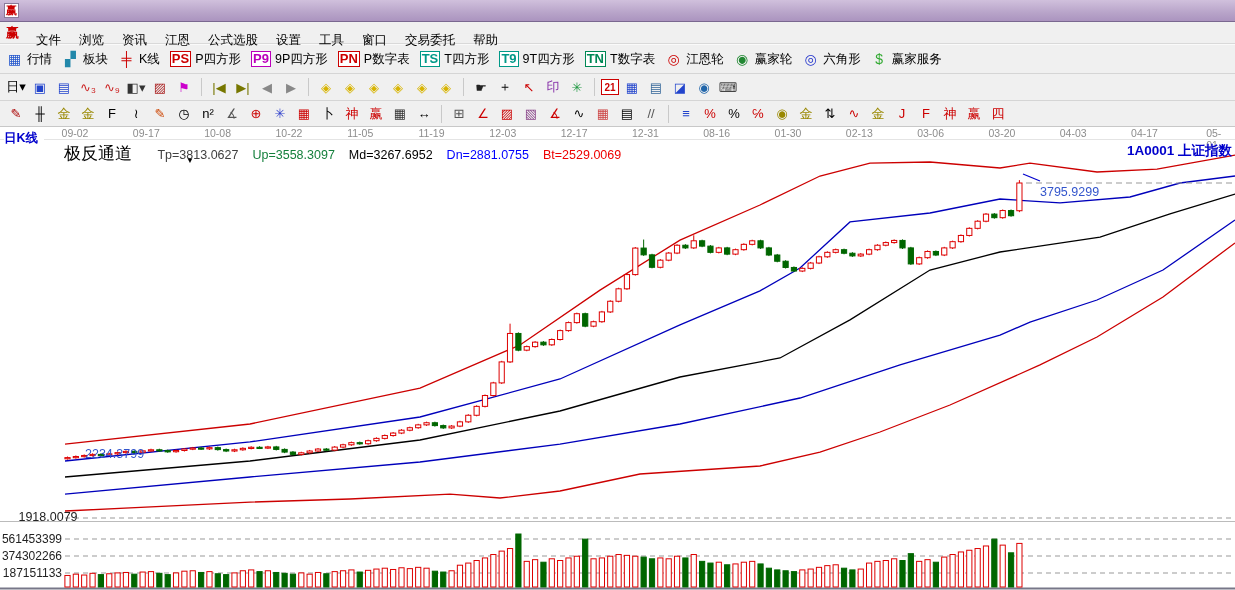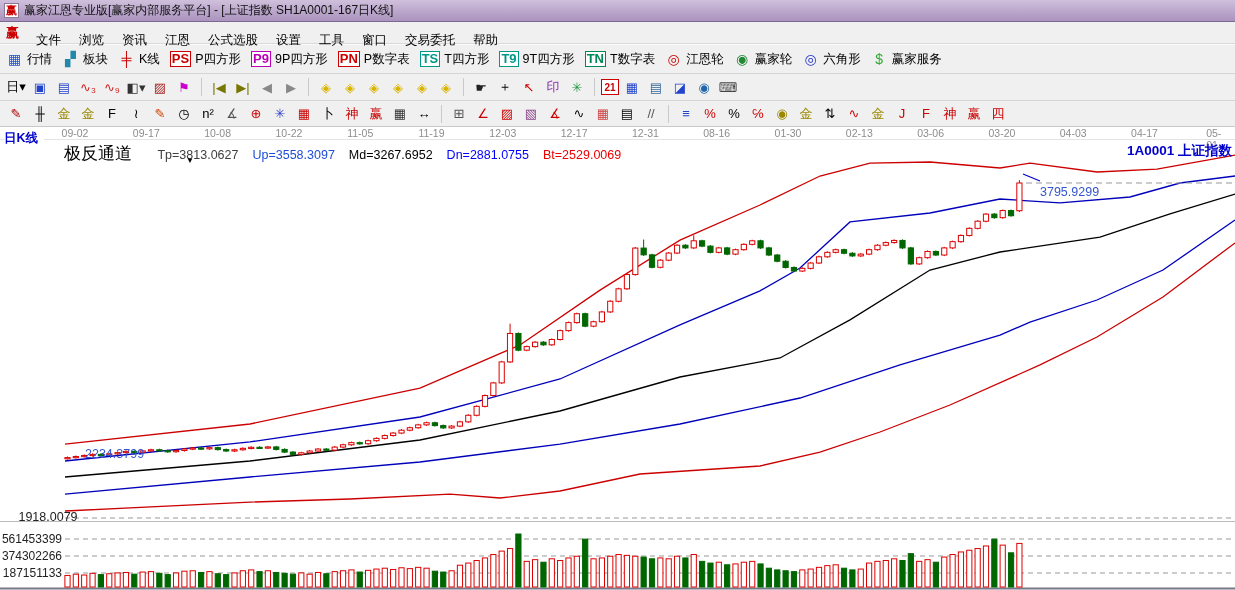--- a/index.html
+++ b/index.html
@@ -41,21 +41,20 @@
   .indarrow { position:absolute; left:186px; top:29px; font-size:8px; color:#000; }
   .symlabel { position:absolute; right:3px; top:15px; font-size:13.5px; font-weight:bold; color:#0000cc; }
   .pricelabel { position:absolute; font-size:12.5px; }
   svg { position:absolute; left:0; top:0; }
 </style>
 </head>
 <body>
 
 <div class="titlebar">
   <div class="logo">赢</div>
-  <div class="title">赢家江恩专业版[赢家内部服务平台] - [上证指数  SH1A0001-167日K线]</div>
 </div>
 
 <div class="menubar">
   <span class="mlogo">赢</span>
 
 <div class="mitem">文件</div>
     <div class="mitem">浏览</div>
     <div class="mitem">资讯</div>
     <div class="mitem">江恩</div>
     <div class="mitem">公式选股</div>
@@ -578,21 +577,21 @@
       <span class="dtick" style="left: 930.6px;">03-06</span>
       <span class="dtick" style="left: 1001.9px;">03-20</span>
       <span class="dtick" style="left: 1073.2px;">04-03</span>
       <span class="dtick" style="left: 1144.5px;">04-17</span>
       <span class="dtick" style="left: 1215.8px;">05-01</span>
     </div>
   <div class="klabel">日K线</div>
   <div class="inforow">
     <span class="ind">极反通道</span>
     
-  <span class="param" style="color: #404040;">Tp=3813.0627</span><span class="param" style="color: #1d4ed8;">Up=3558.3097</span><span class="param" style="color: rgb(0, 0, 0);">Md=3267.6952</span><span class="param" style="color: rgb(0, 0, 255);">Dn=2881.0755</span><span class="param" style="color: rgb(238, 0, 0);">Bt=2529.0069</span></div>
+  <span class="param" style="color: #404040;">Tp=3813.0627</span><span class="param" style="color: #15803d;">Up=3558.3097</span><span class="param" style="color: rgb(0, 0, 0);">Md=3267.6952</span><span class="param" style="color: rgb(0, 0, 255);">Dn=2881.0755</span><span class="param" style="color: rgb(238, 0, 0);">Bt=2529.0069</span></div>
   <div class="indarrow">▼</div>
   <div class="symlabel">1A0001  上证指数</div>
   <div class="pricelabel" style="left:1040px; top:58px; color:#3355cc;">3795.9299</div>
   <div class="pricelabel" style="left:85px; top:320px; color:#3355cc;">2234.3799</div>
   <div class="pricelabel" style="left:17px; top:383px; width:62px; text-align:center; color:#222;">1918.0079</div>
 
 <div class="pricelabel" style="left: 0px; width: 62px; text-align: right; color: rgb(34, 34, 34); font-size: 12px; top: 405px;">561453399</div>
     <div class="pricelabel" style="left: 0px; width: 62px; text-align: right; color: rgb(34, 34, 34); font-size: 12px; top: 422px;">374302266</div>
     <div class="pricelabel" style="left: 0px; width: 62px; text-align: right; color: rgb(34, 34, 34); font-size: 12px; top: 439px;">187151133</div>
   </div>

